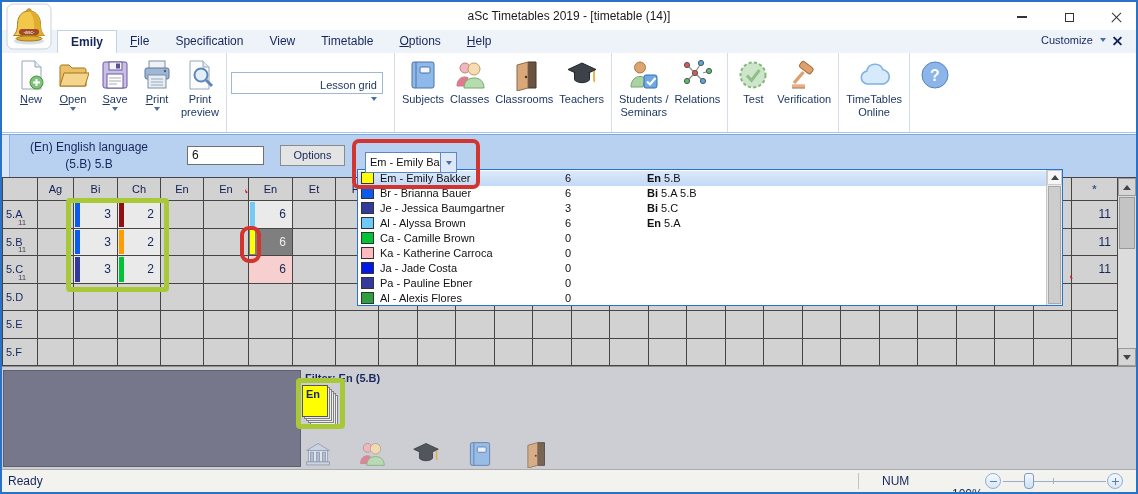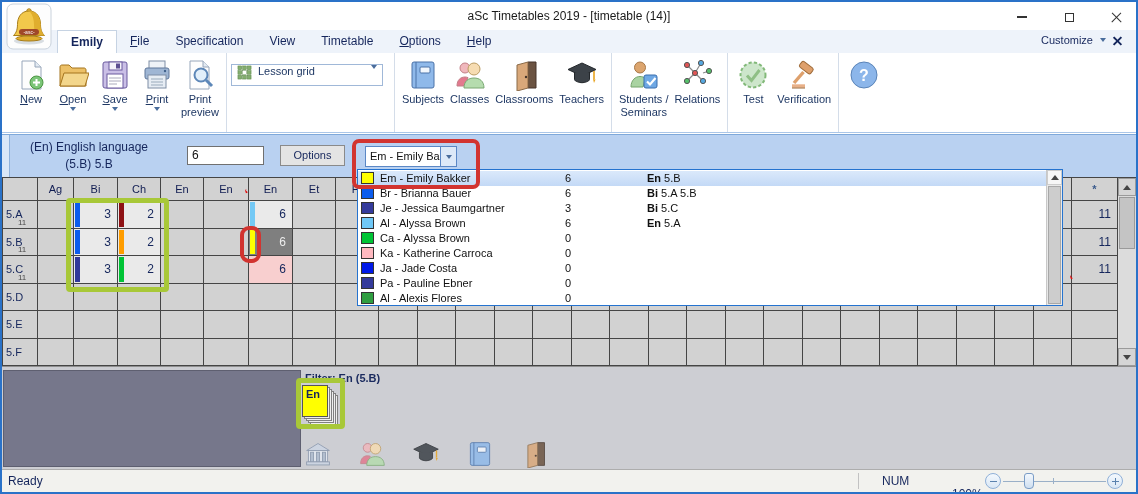--- a/index.html
+++ b/index.html
@@ -31,30 +31,30 @@
   .bell-logo { position:absolute; left:6px; top:3px; width:46px; height:47px; z-index:25; }
 
   
   .toolbar { position:absolute; left:2px; top:53px; right:2px; height:80px; background:#fff; border-bottom:1px solid #aac6e8; display:flex; align-items:stretch; padding-left:4px; }
   .tb-group { display:flex; align-items:flex-start; padding:3px 4px 0 4px; }
   .tb-group.sep { border-right:1px solid #d4dde9; }
   .tb-btn { display:flex; flex-direction:column; align-items:center; padding:2px 3px 0 3px; min-width:42px; cursor:default; }
   .tb-ico { height:34px; display:flex; align-items:center; }
   .tb-label { margin-top:1px; font-size:11px; line-height:1.15; color:#1f3864; text-align:center; white-space:pre-line; }
   .tb-arrow { margin-top:1px; }
-  .view-combo { margin-top:8px; width:152px; height:22px; background:#fff; border:1px solid #a0b8d8; display:flex; align-items:flex-start; padding:0 5px; gap:6px; }
+  .view-combo { margin-top:16px; width:152px; height:22px; background:#fff; border:1px solid #a0b8d8; display:flex; align-items:flex-end; padding:0 5px; gap:6px;flex-direction:column; }
   .view-combo .vlabel { font-size:11px; color:#1f3864; flex:1; }
 
   
   .lesson-panel { position:absolute; left:2px; top:134px; right:2px; height:43px; background:#b9d1f1; border-top:1px solid #7fa9da; }
   .lp-strip { position:absolute; left:0; top:0; bottom:0; width:8px; background:#d9e7f8; border-right:1px solid #8fb2dc; }
   .lp-text { position:absolute; left:12px; top:4px; width:150px; text-align:center; font-size:12px; color:#15265c; line-height:1.4; }
   .lp-input { position:absolute; left:185px; top:11px; width:77px; height:19px; background:#fff; border:1px solid #707070; font-size:12px; color:#111; padding-left:4px; line-height:17px; }
   .lp-options { position:absolute; left:278px; top:10px; width:65px; height:21px; background:#e4e4e4; border:1px solid #8a8a8a; font-size:11px; color:#15265c; text-align:center; line-height:19px; cursor:default; }
-  .lp-combo { position:absolute; left:363px; top:11px; width:92px; height:21px; display:flex; z-index:31; }
+  .lp-combo { position:absolute; left:363px; top:17px; width:92px; height:21px; display:flex; z-index:31; }
   .lp-combo .cval { width:86px; background:#fff; border:1px solid #5b87c5; font-size:11px; color:#111; padding:3px 0 0 4px; overflow:hidden; white-space:nowrap; }
   .lp-combo .cbtn { width:18px; background:#dde9f8; border:1px solid #5b87c5; border-left:none; display:flex; align-items:center; justify-content:center; }
 
   
   .grid { position:absolute; left:2px; top:177px; width:1134px; height:189px; border-top:1px solid #454545; border-left:1px solid #454545; background:#d2d2d2; z-index:5; }
   .gcell { position:absolute; border-right:1px solid #454545; border-bottom:1px solid #454545; background:#d2d2d2; font-size:12px; color:#15265c; }
   .gcell.hdr { font-size:11px; text-align:center; color:#101c52; }
   .gcell.rowlab { font-size:11px; padding:7px 0 0 3px; }
   .gcell .badge { position:absolute; left:15px; bottom:1px; font-size:8px; color:#4a4a4a; }
   .gcell .val { position:absolute; right:6px; top:50%; transform:translateY(-50%); }
@@ -330,20 +330,31 @@
             <svg viewBox="0 0 32 32" width="32" height="32">
               <g transform="rotate(38 18 9)">
                 <rect x="11" y="5" width="14" height="7" rx="2" fill="#dea06c" stroke="#9e6a38"></rect>
               </g>
               <path d="M15.5 13L6 24" stroke="#dea06c" stroke-width="3.4"></path>
               <path d="M4 27h13" stroke="#e8b088" stroke-width="3.4"></path>
               <path d="M4 29h13" stroke="#9e6a38"></path>
             </svg>
           </div>
           <div class="tb-label">Verification</div>
+        </div>
+      </div>
+      <div class="tb-group sep">
+        <div class="tb-btn">
+          <div class="tb-ico">
+            <svg viewBox="0 0 32 32" width="32" height="32">
+              <path d="M9.5 25a6.5 6.5 0 01-.8-12.9 8.5 8.5 0 0116.3-1.4A6 6 0 0123 25z" fill="#d6eafc" stroke="#7fb2de" stroke-width="1.6"></path>
+            </svg>
+          </div>
+          <div class="tb-label">TimeTables
+Online</div>
         </div>
       </div>
       <div class="tb-group">
         <div class="tb-btn">
           <div class="tb-ico">
             <svg viewBox="0 0 32 32" width="32" height="32">
               <circle cx="16" cy="16" r="13" fill="#8cb6ea" stroke="#5a84b8"></circle>
               <text x="16" y="21.5" font-size="16" font-weight="bold" fill="#fff" text-anchor="middle" font-family="Liberation Sans,sans-serif">?</text>
             </svg>
           </div>
@@ -629,21 +640,21 @@
         <span class="sj"><b>Bi</b> 5.C</span>
       </div>
       <div class="trow" style="top: 46px;">
         <span class="sw" style="background: rgb(111, 200, 247);"></span>
         <span class="nm">Al - Alyssa Brown</span>
         <span class="ct">6</span>
         <span class="sj"><b>En</b> 5.A</span>
       </div>
       <div class="trow" style="top: 61px;">
         <span class="sw" style="background: rgb(0, 196, 53);"></span>
-        <span class="nm">Ca - Alyssa Brown</span>
+        <span class="nm">Ca - Camille Brown</span>
         <span class="ct">0</span>
       </div>
       <div class="trow" style="top: 76px;">
         <span class="sw" style="background: rgb(255, 185, 192);"></span>
         <span class="nm">Ka - Katherine Carroca</span>
         <span class="ct">0</span>
       </div>
       <div class="trow" style="top: 91px;">
         <span class="sw" style="background: rgb(0, 25, 232);"></span>
         <span class="nm">Ja - Jade Costa</span>

